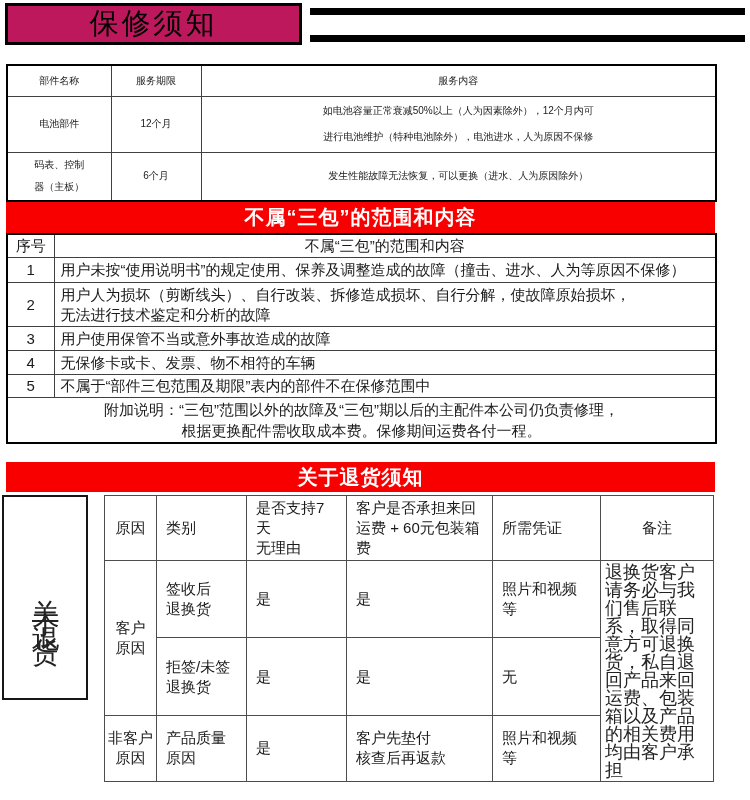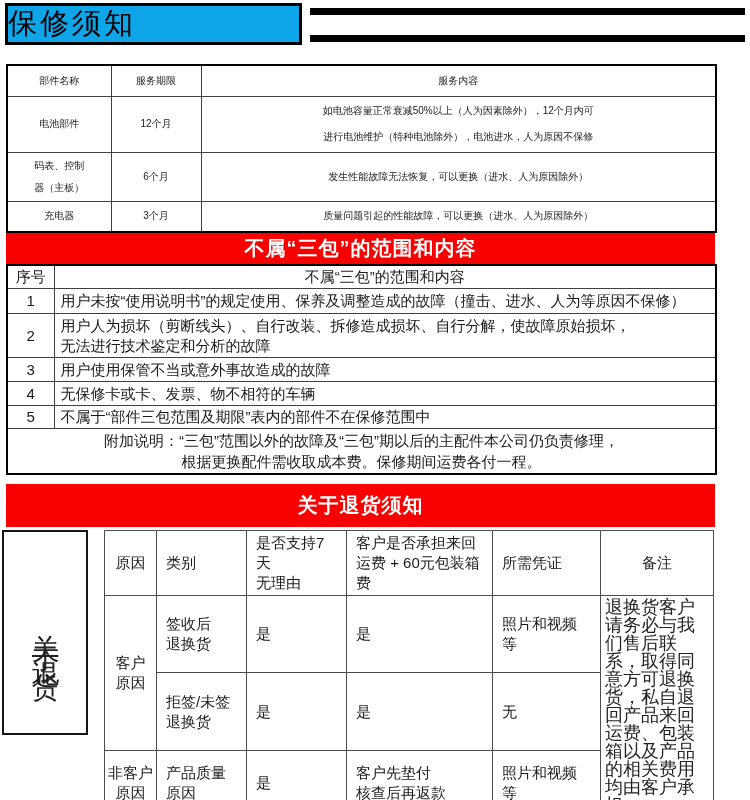--- a/index.html
+++ b/index.html
@@ -8,38 +8,38 @@
     width: 750px; height: 800px;
     background: #ffffff;
     font-family: "Liberation Sans", "DejaVu Sans", sans-serif;
     color: #1a1a1a;
   }
   .page { position: relative; width: 750px; height: 800px; overflow: hidden; background: #fff; }
 
   
   .title-bar { display: flex; align-items: stretch; margin: 3px 5px 0 5px; height: 42px; }
   .title-box {
-    width: 297px; border: 3px solid #000; background: #0ea5e9;
-    display: flex; align-items: center; 
+    width: 297px; border: 3px solid #000; background: #be185d;
+    display: flex; align-items: center; justify-content: center;
     font-size: 29px; letter-spacing: 3px; color: #000;
   }
   .title-lines { flex: 1; margin-left: 8px; display: flex; flex-direction: column; justify-content: space-between; padding: 5px 0 3px 0; }
   .hline { height: 7px; background: #000; }
 
   .spacer { height: 19px; }
 
   
   .banner {
     margin-left: 6px; width: 709px; background: #f90000; color: #ffffff;
     font-weight: bold; display: flex; align-items: center; justify-content: center;
     letter-spacing: 1px;
   }
   .banner1 { height: 36px; font-size: 23px; }
   .banner2 { height: 31px; font-size: 20px; }
-  .banner3 { height: 43px; font-size: 20px; margin-top: 9px; }
+  .banner3 { height: 30px; font-size: 20px; margin-top: 18px; }
 
   
   table { border-collapse: collapse; margin-left: 6px; table-layout: fixed; }
   td { vertical-align: middle; }
   .pre { white-space: pre-line; }
 
   
   .t1 { width: 709px; font-size: 10px; border: 2px solid #000; }
   .t1 td { border: 1px solid #404040; text-align: center; padding: 1px 4px; line-height: 26px; }
   .t1 tr.h td { height: 31px; line-height: 20px; }
@@ -96,25 +96,20 @@
       <td class="pre">电池部件</td>
       <td>12个月</td>
       <td class="pre">如电池容量正常衰减50%以上（人为因素除外），12个月内可
 进行电池维护（特种电池除外），电池进水，人为原因不保修</td>
     </tr>
     <tr style="height:49px">
       <td class="pre" style="line-height:22px">码表、控制
 器（主板）</td>
       <td>6个月</td>
       <td class="pre">发生性能故障无法恢复，可以更换（进水、人为原因除外）</td>
-    </tr>
-    <tr style="height:31px">
-      <td class="pre">充电器</td>
-      <td>3个月</td>
-      <td class="pre">质量问题引起的性能故障，可以更换（进水、人为原因除外）</td>
     </tr>
   </tbody>
     </table>
 
   <div class="banner banner2">不属“三包”的范围和内容</div>
 
   <table class="t2">
     <colgroup>
         <col style="width:47px">
         <col style="width:662px">

